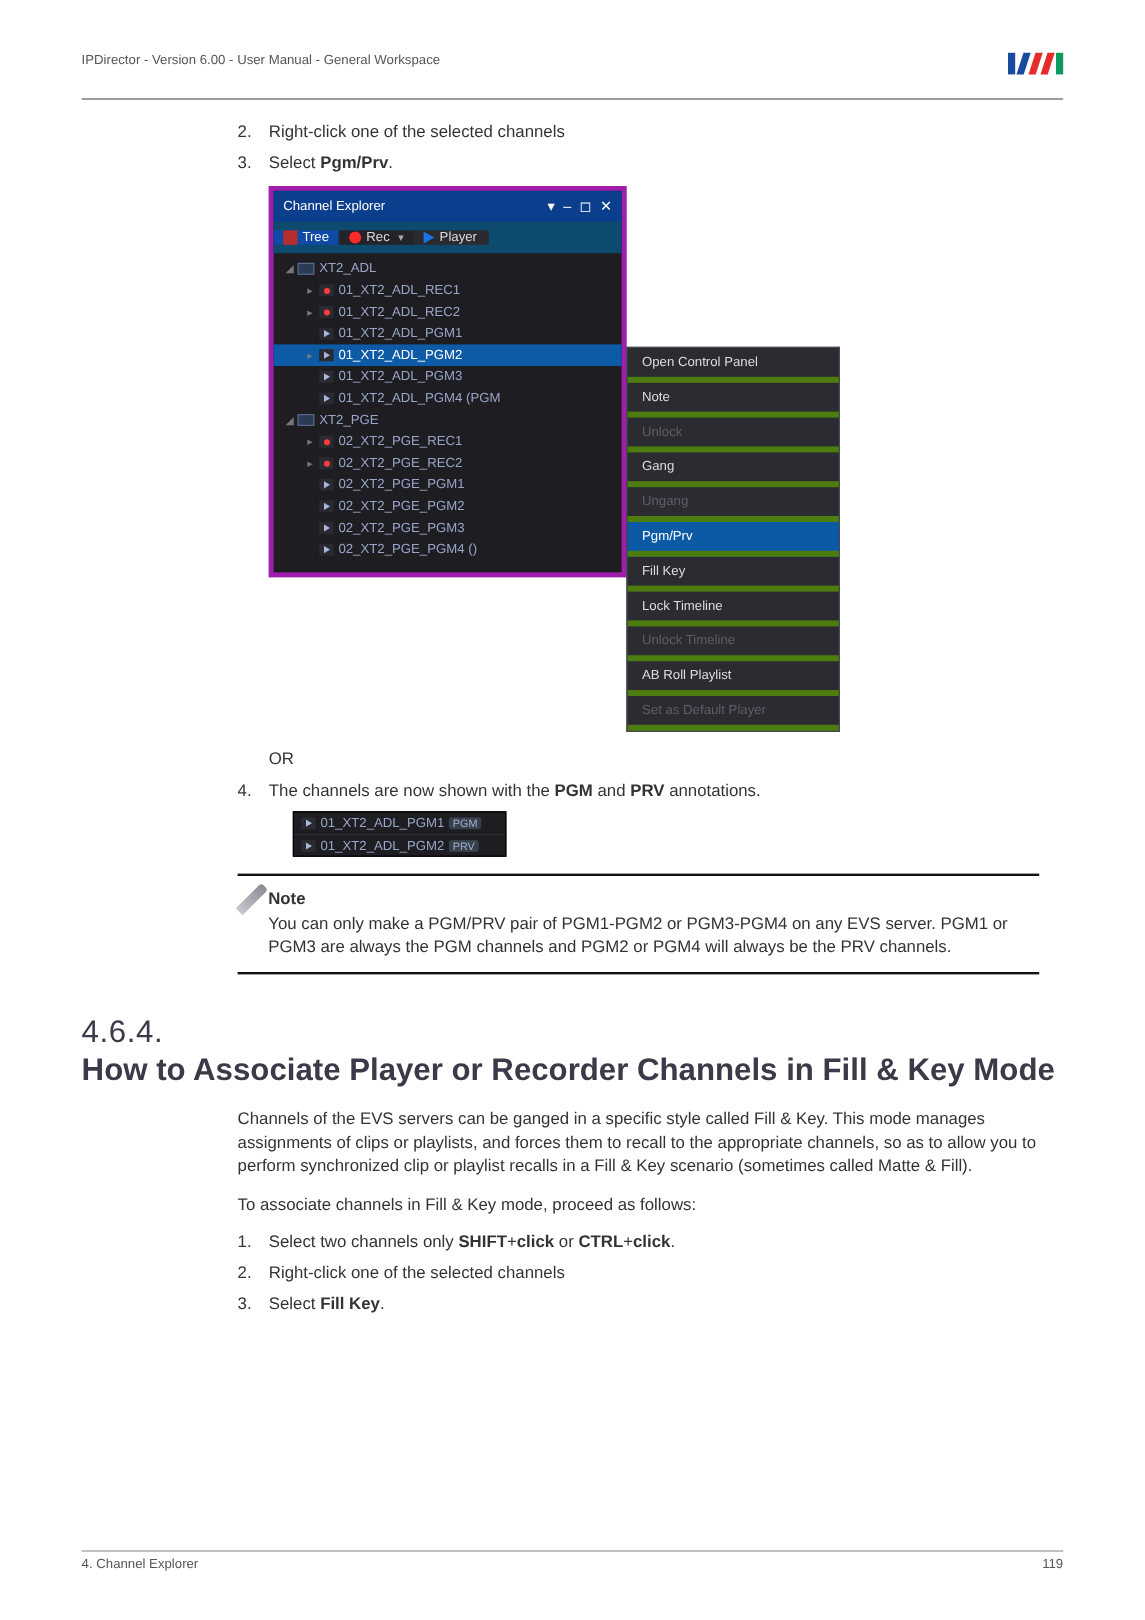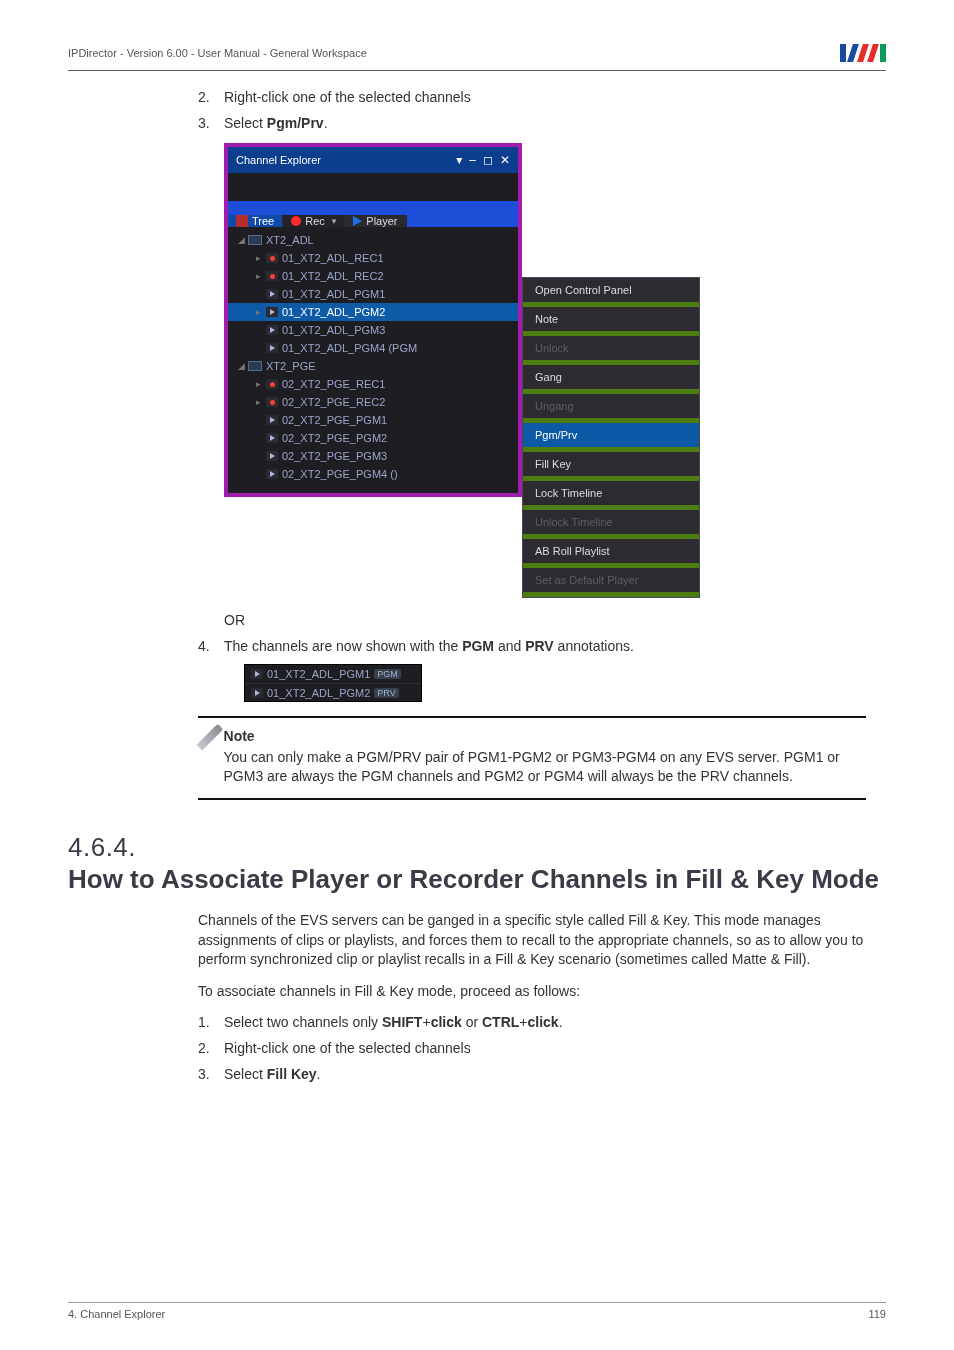--- a/index.html
+++ b/index.html
@@ -1,33 +1,33 @@
 <!DOCTYPE html>
 <html><head>
 <meta charset="utf-8">
 <style>
   * { box-sizing: border-box; margin: 0; padding: 0; }
   body { width: 954px; height: 1350px; font-family: Arial, Helvetica, sans-serif; font-size: 14px; color: #333; background: #fff; position: relative; }
   .page { padding: 44px 68px 0 68px; }
-  .header-row { display: flex; align-items: center; justify-content: space-between; border-bottom: 1.5px solid #5a5a6a; padding-bottom: 8px; margin-bottom: 18px; }
+  .header-row { display: flex; align-items: flex-start; justify-content: space-between; border-bottom: 1.5px solid #5a5a6a; padding-bottom: 20px; margin-bottom: 18px; }
   .header-title { font-size: 11px; color: #555; }
   .logo { display: flex; align-items: center; gap: 2px; }
   .logo .bar { width: 6px; height: 18px; }
   .content { margin-left: 130px; margin-right: 20px; }
   .ol-row { display: flex; align-items: flex-start; margin-bottom: 10px; }
   .ol-num { width: 26px; flex-shrink: 0; }
   .ol-body { flex: 1; }
   .bold { font-weight: bold; }
 
   
   .explorer-wrap { margin: 12px 0 14px 26px; display: flex; align-items: flex-start; }
   .explorer { width: 298px; background: #1d1d22; border: 4px solid #a21caf; font-size: 11px; color: #9aa5c8; }
   .exp-title { background: #0b3f8e; color: #fff; display: flex; align-items: center; justify-content: space-between; padding: 4px 8px; height: 26px; }
   .exp-title-right { display: flex; align-items: center; gap: 7px; font-size: 12px; }
-  .exp-toolbar { display: flex; align-items: flex-end; background: #1d4ed8; height: 26px; margin-top: 28px; }
+  .exp-toolbar { display: flex; align-items: center; background: #0c4a6e; height: 26px; }
   .tbtn { display: flex; align-items: center; gap: 4px; padding: 0 8px; background: #0f4aa6; color: #fff; border-right: 1px solid #2a2a2e; font-size: 11px; }
   .tbtn.dark { background: #232329; color: #ddd; }
   .tbtn.dark2 { background: #2a2a30; color: #ddd; }
   .tree-ico { width: 12px; height: 12px; background: #b52d2d; display: inline-block; }
   .rec-circ { width: 10px; height: 10px; border-radius: 50%; background: #ff2a2a; display: inline-block; }
   .play-tri { width: 0; height: 0; border-top: 5px solid transparent; border-bottom: 5px solid transparent; border-left: 9px solid #1a73e8; display: inline-block; }
   .caret { font-size: 9px; color: #aaa; margin-left: 3px; }
   .tree-body { padding: 4px 0 10px 0; }
   .node { display: flex; align-items: center; height: 18px; padding-left: 8px; }
   .node.lv1 { padding-left: 10px; }
@@ -59,21 +59,21 @@
   .note-block { border-top: 2px solid #111; border-bottom: 2px solid #111; padding: 10px 4px 12px 4px; margin: 10px 0 28px 0; display: flex; gap: 10px; }
   .note-pen { transform: rotate(45deg); width: 14px; height: 30px; background: linear-gradient(#8b8b95,#c7c7cf); border-radius: 3px 3px 0 0; margin-top: -6px; margin-left: 4px; }
   .note-body .note-title { font-weight: bold; margin-bottom: 4px; }
   .note-body p { line-height: 1.35; }
 
   .section-row { display: flex; align-items: flex-start; margin-bottom: 16px; flex-direction: column; }
   .section-num { width: 130px; flex-shrink: 0; font-size: 26px; color: #3a3a48; font-weight: 500; letter-spacing: 0.5px; padding-top: 4px; }
   .section-title { font-size: 26px; color: #3a3a48; font-weight: 600; line-height: 1.25; }
   .para { line-height: 1.4; margin-bottom: 12px; }
 
-  .footer { position: absolute; bottom: 30px; left: 68px; right: 68px; display: flex; justify-content: space-between; border-top: 1px solid #999; padding-top: 5px; font-size: 11px; color: #555; }
+  .footer { position: absolute; bottom: 40px; left: 68px; right: 68px; display: flex; justify-content: space-between; border-top: 1px solid #999; padding-top: 5px; font-size: 11px; color: #555; }
 </style>
 </head>
 <body>
 
 <div class="page">
   <div class="header-row">
     <div class="header-title">IPDirector - Version 6.00 - User Manual - General Workspace</div>
     <div class="logo">
       <span class="bar" style="background:#1a4aa0"></span>
       <span class="bar" style="background:#1a4aa0; margin-left:2px; transform:skewX(-18deg)"></span>

